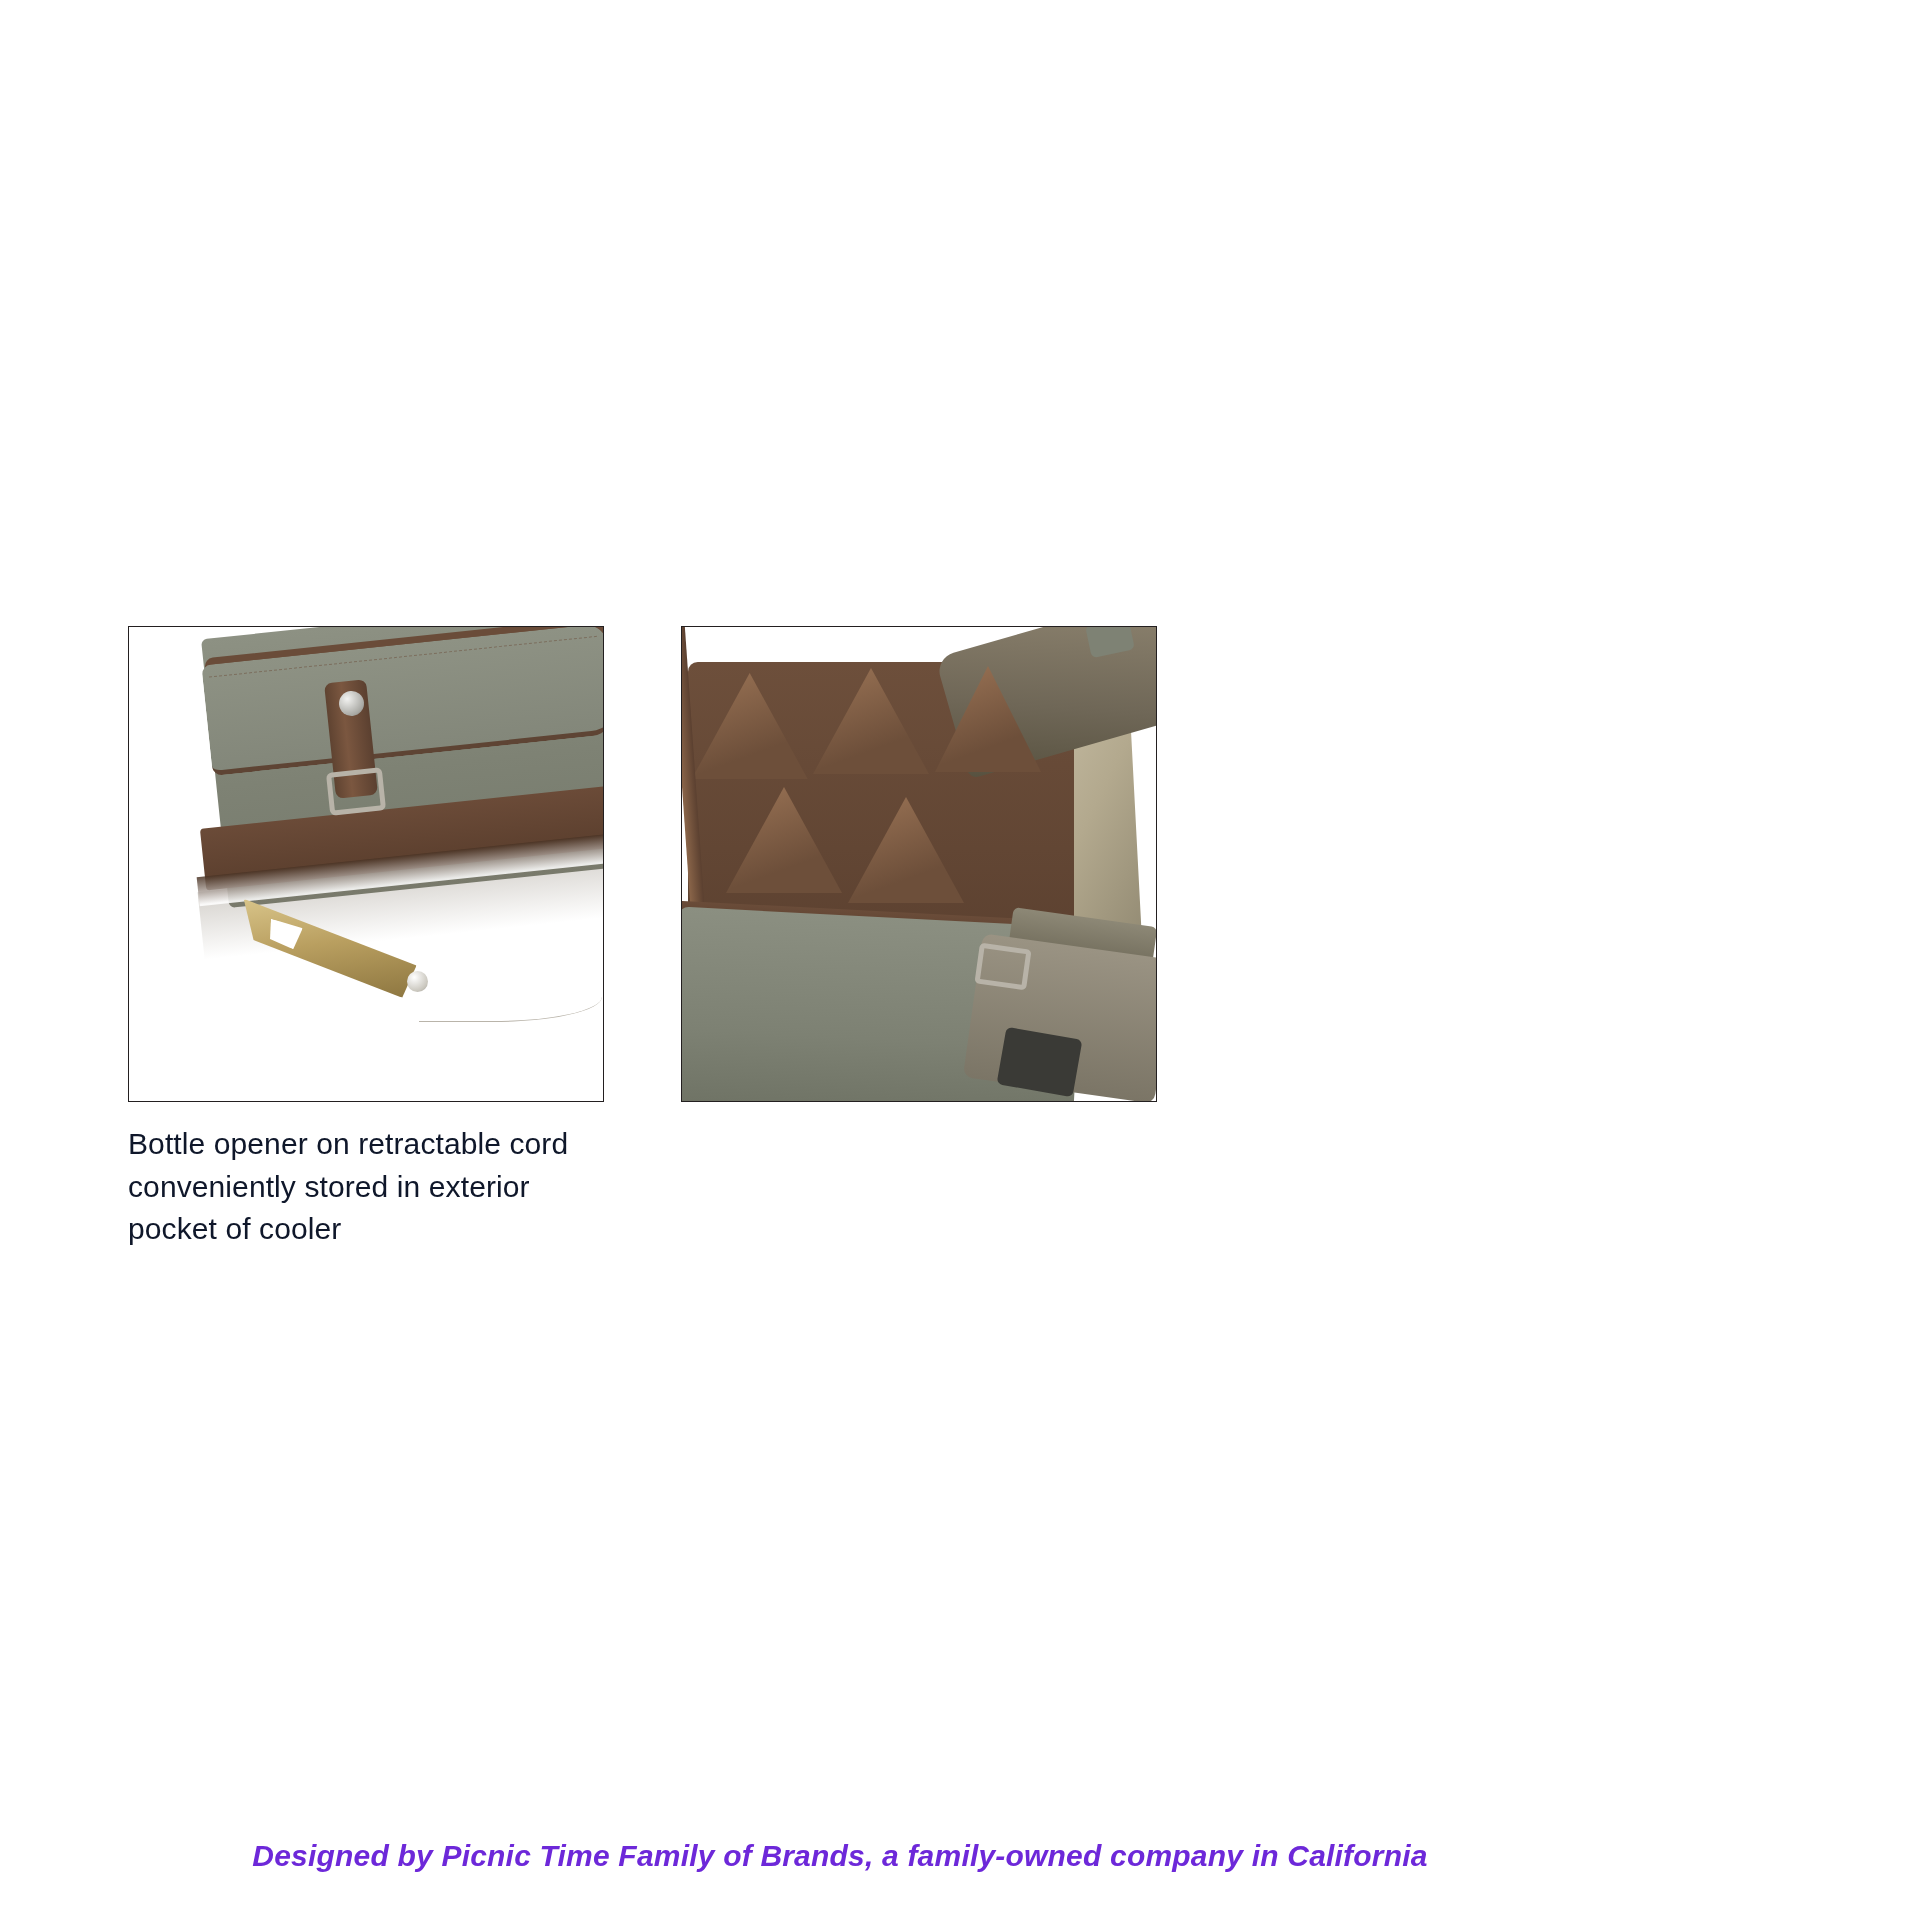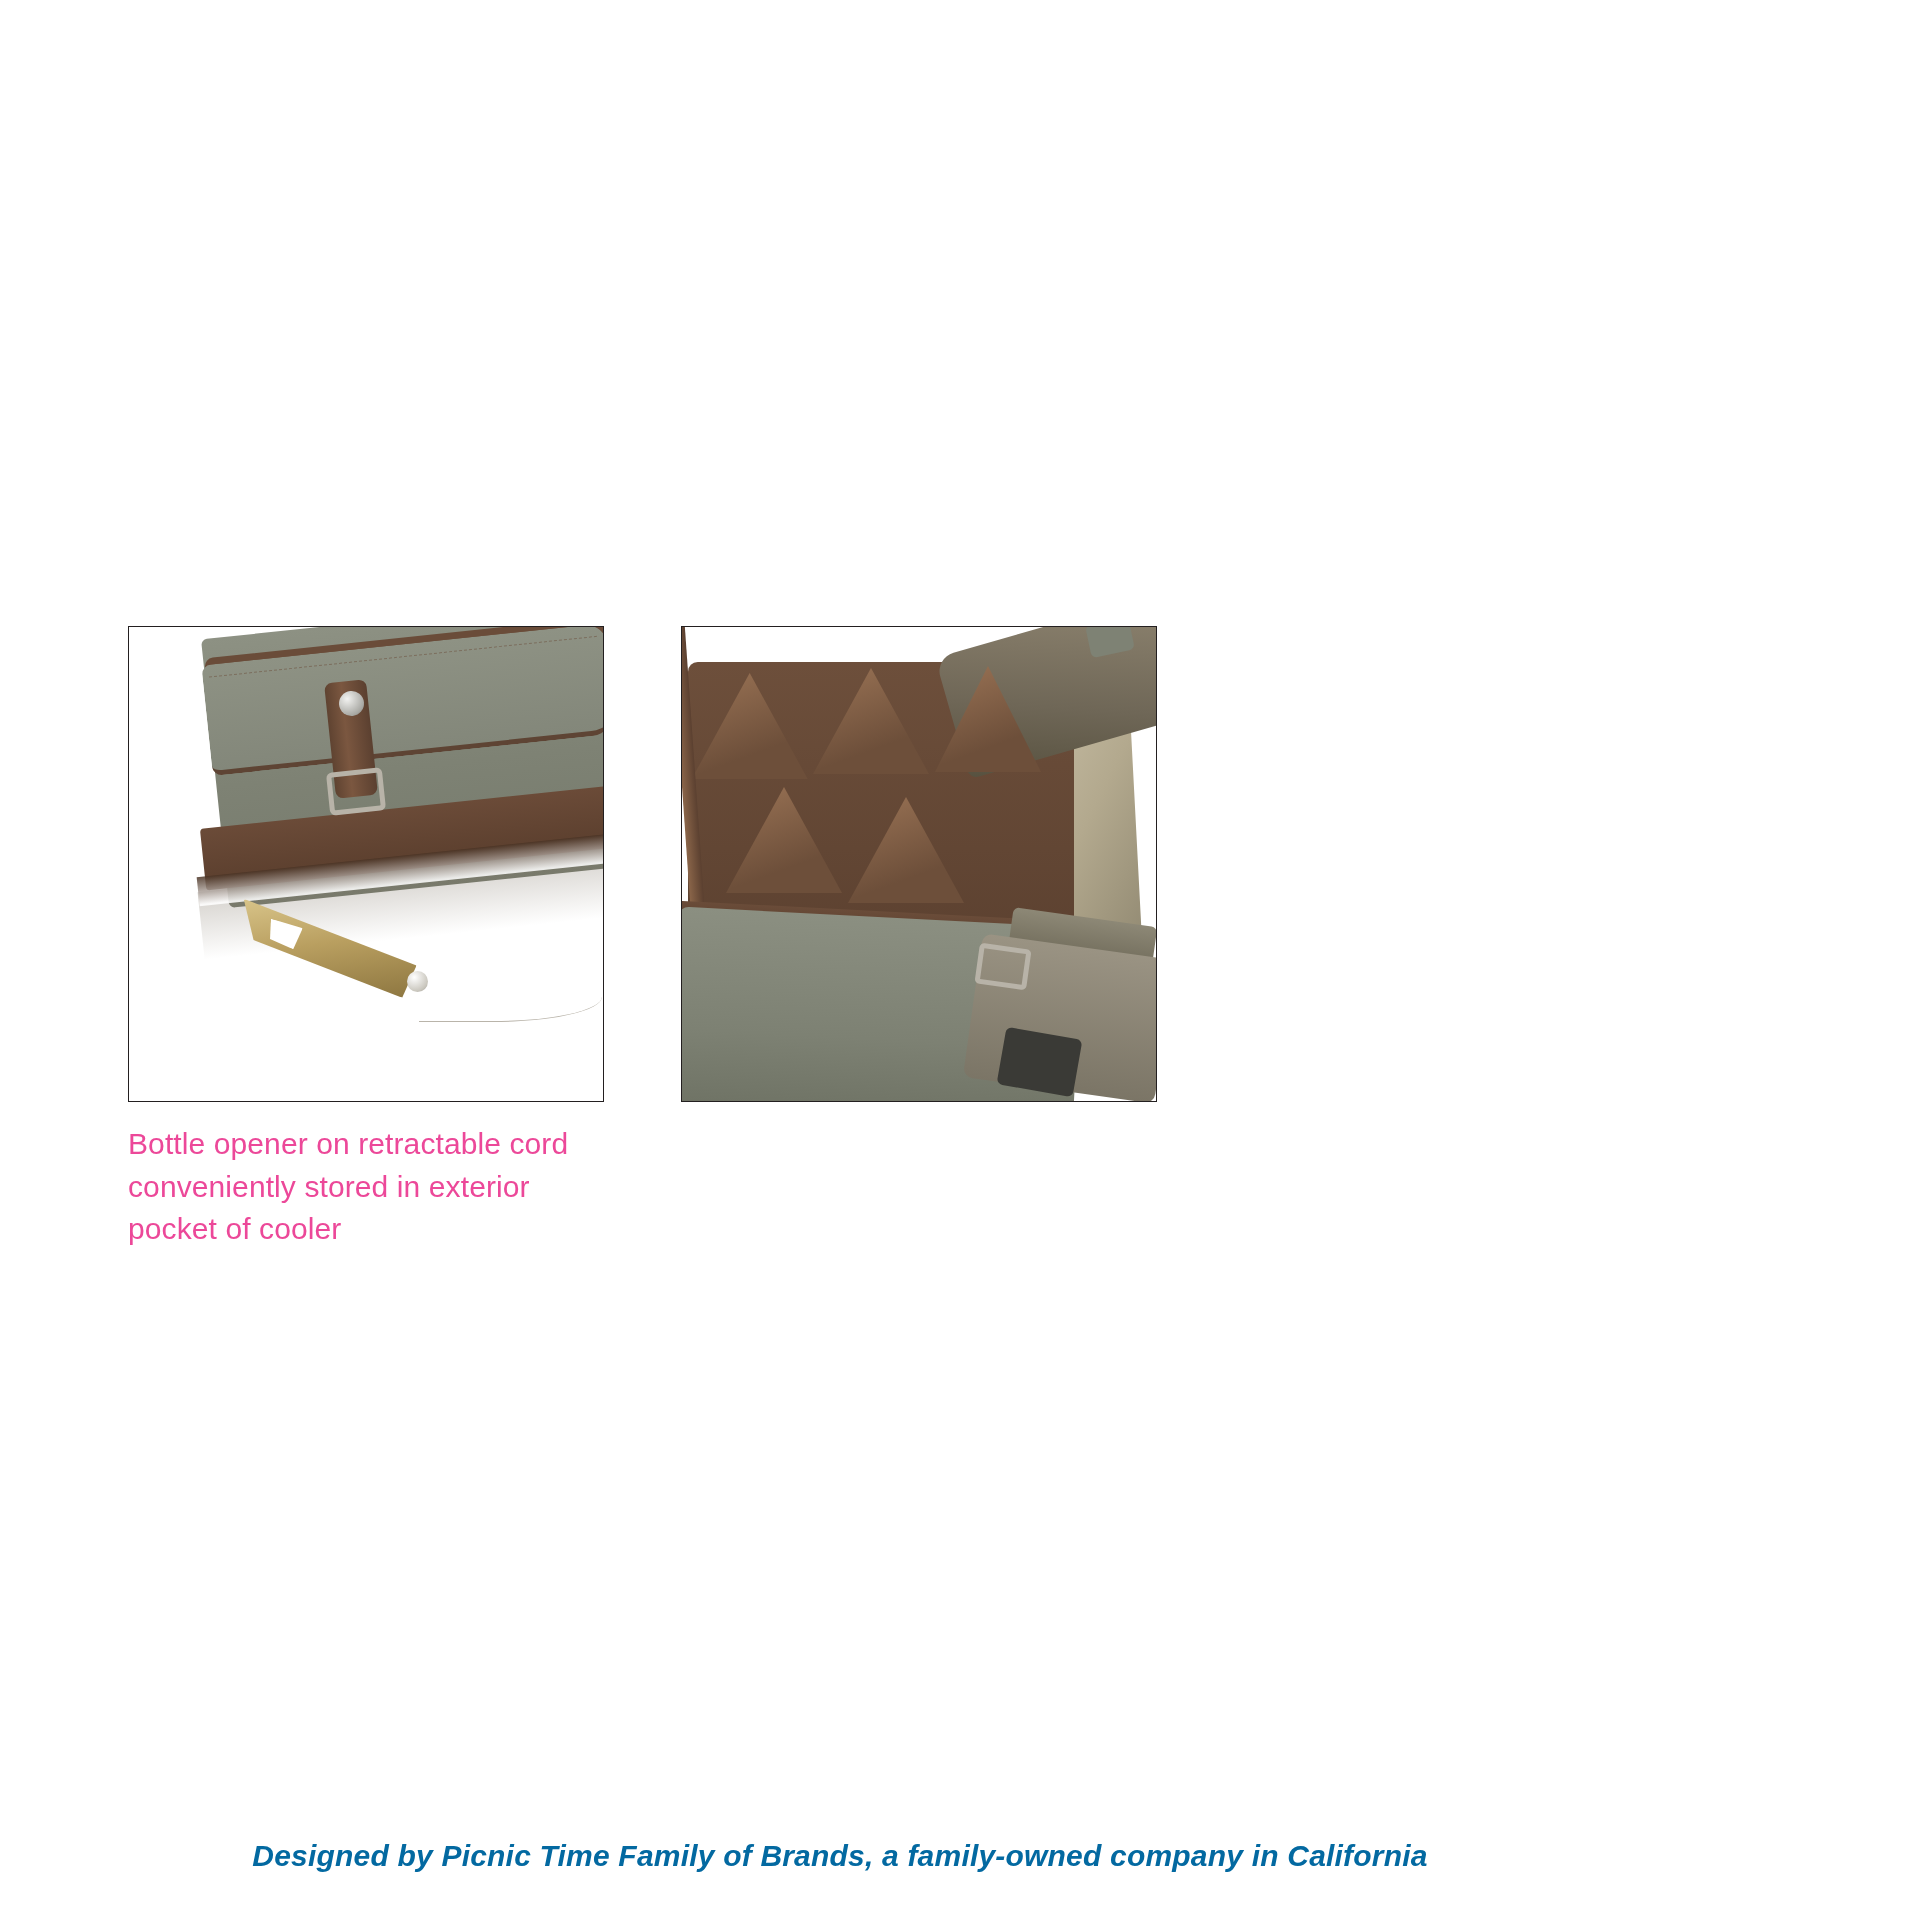--- a/index.html
+++ b/index.html
@@ -42,35 +42,35 @@
     box-sizing: border-box;
     background: #ffffff;
     position: relative;
     overflow: hidden;
   }
   .caption {
     margin-top: 21px;
     font-size: 30px;
     line-height: 1.42;
     letter-spacing: 0.1px;
-    color: #ec4899;
+    color: #0f172a;
   }
 
   
   .footer {
     position: absolute;
     left: 0;
     top: 1839px;
     width: 1680px;
     text-align: center;
     font-size: 30px;
     font-style: italic;
     font-weight: bold;
     letter-spacing: 0.2px;
-    color: #0369a1;
+    color: #6d28d9;
   }
 
   
   .p1-bagbody {
     position: absolute;
     left: 85px; top: -9.7px;
     width: 415px; height: 270px;
     background: linear-gradient(180deg,#8d9183 0%,#7e8274 55%,#757a6c 100%);
     transform: rotate(-6deg);
     border-radius: 5.8px;

